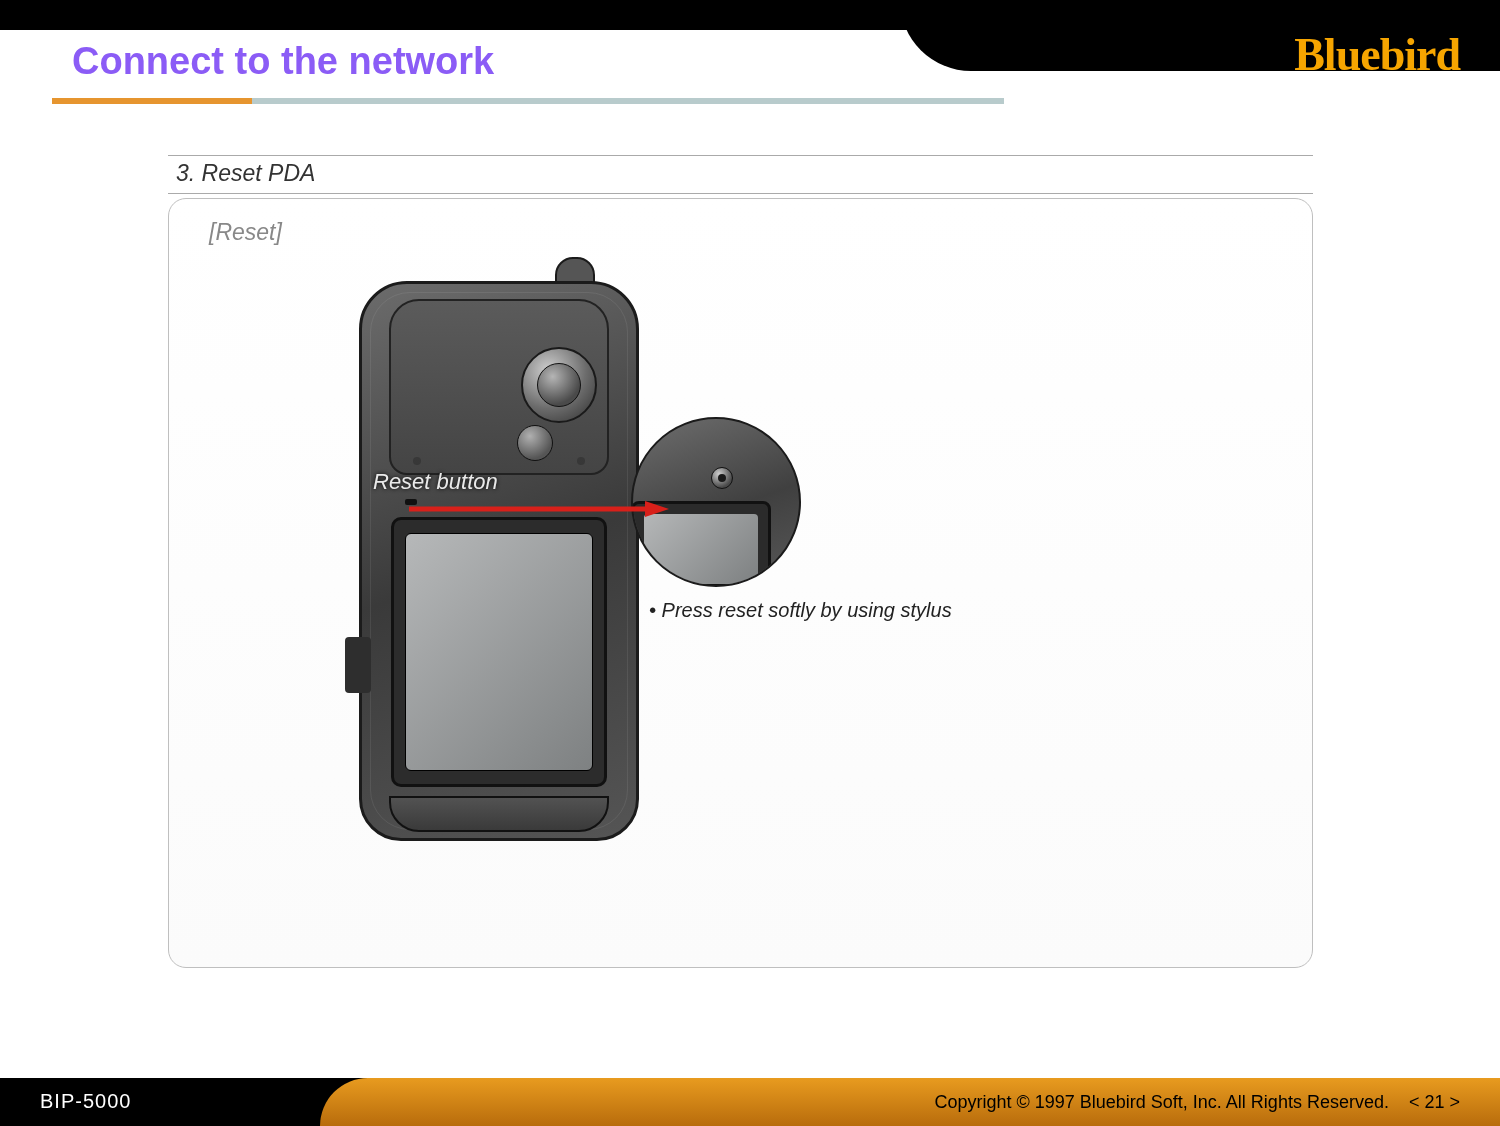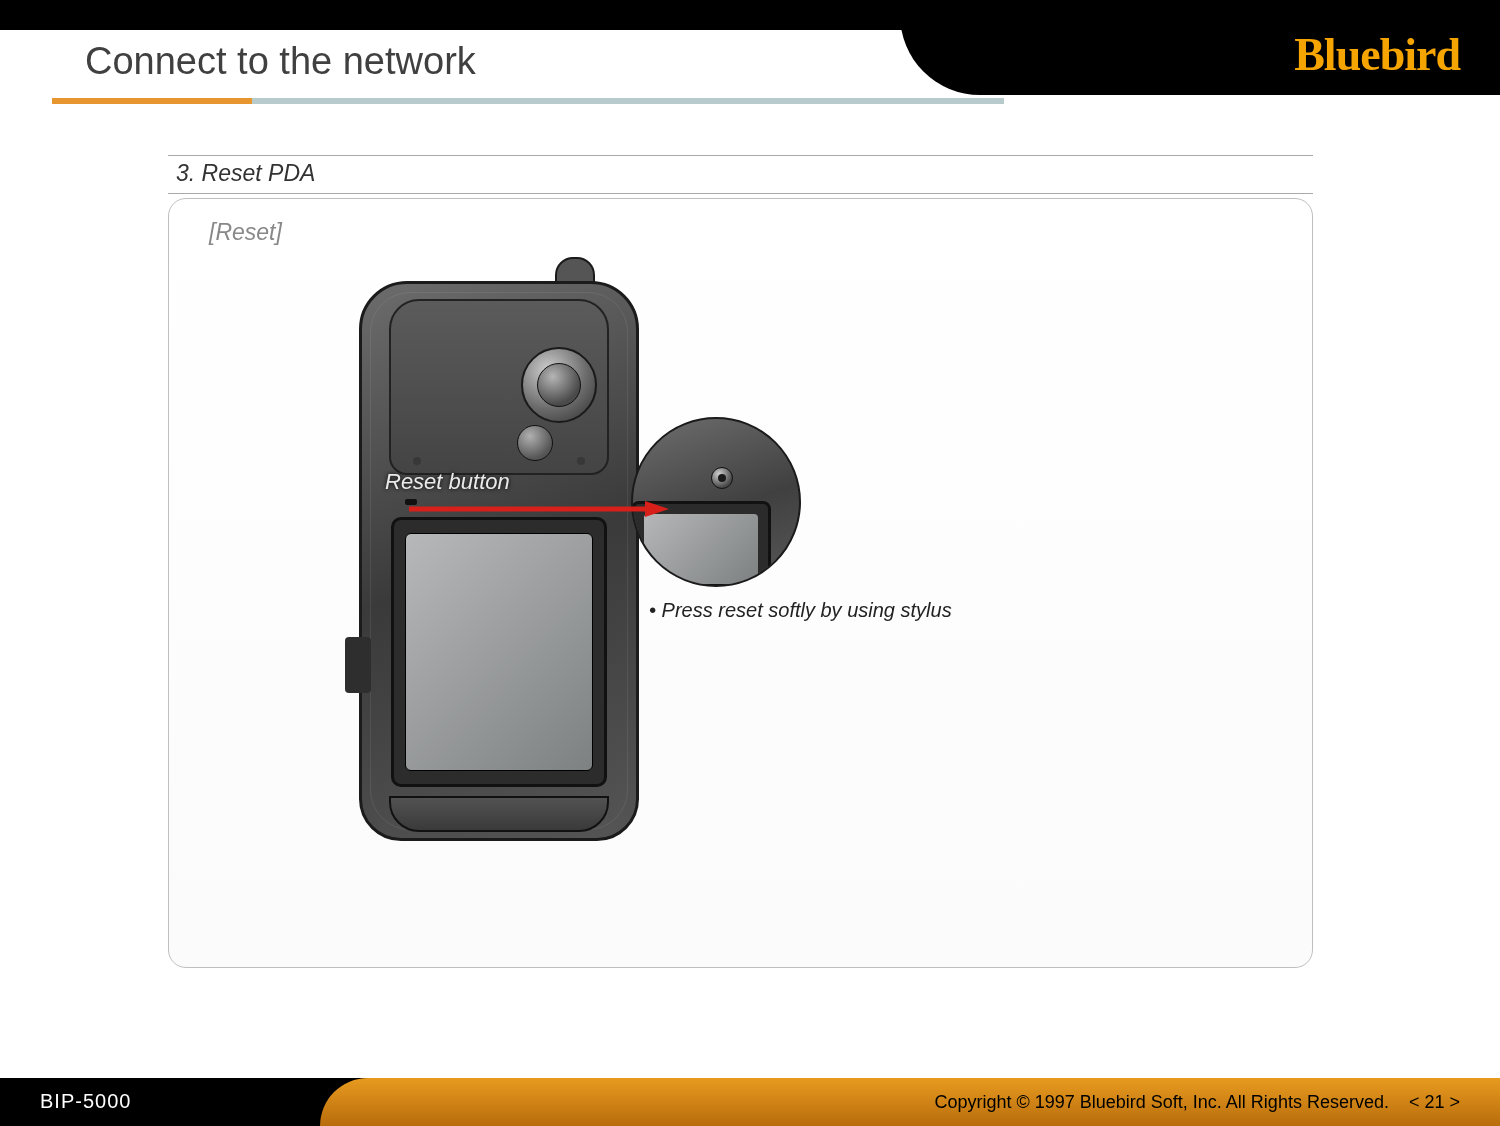--- a/index.html
+++ b/index.html
@@ -21,43 +21,43 @@
     height: 30px;
     background: #000;
   }
 
   
   .header-swoosh {
     position: absolute;
     top: 0;
     right: 0;
     width: 600px;
-    height: 95px;
+    height: 71px;
     background: #000;
     border-bottom-left-radius: 80px 80px;
   }
   .header-swoosh-inner {
     position: absolute;
     right: 40px;
     top: 28px;
     color: #f6a500;
     font-size: 46px;
     font-weight: bold;
     font-family: Georgia, 'Times New Roman', serif;
     letter-spacing: -1px;
   }
 
   
   .page-title {
     position: absolute;
     top: 40px;
-    left: 85px;
+    left: 72px;
     font-size: 38px;
-    color: #404040;
-    font-weight: 400;
+    color: #8b5cf6;
+    font-weight: 700;
   }
 
   
   .title-underline {
     position: absolute;
     top: 98px;
     left: 52px;
     width: 952px;
     height: 6px;
     background: #E6952F;
@@ -238,21 +238,21 @@
     left:-14px;
     width:26px;
     height:56px;
     background:#2e2e2e;
     border-radius:4px;
   }
 
   .reset-label {
     position:absolute;
     top: 270px;
-    left: 216px;
+    left: 204px;
     color:#eaeaea;
     font-size:22px;
     z-index: 5;
     text-shadow: 0 0 4px #000;
     text-align: right;
   }
 
   
   .arrow-svg {
     position:absolute;

